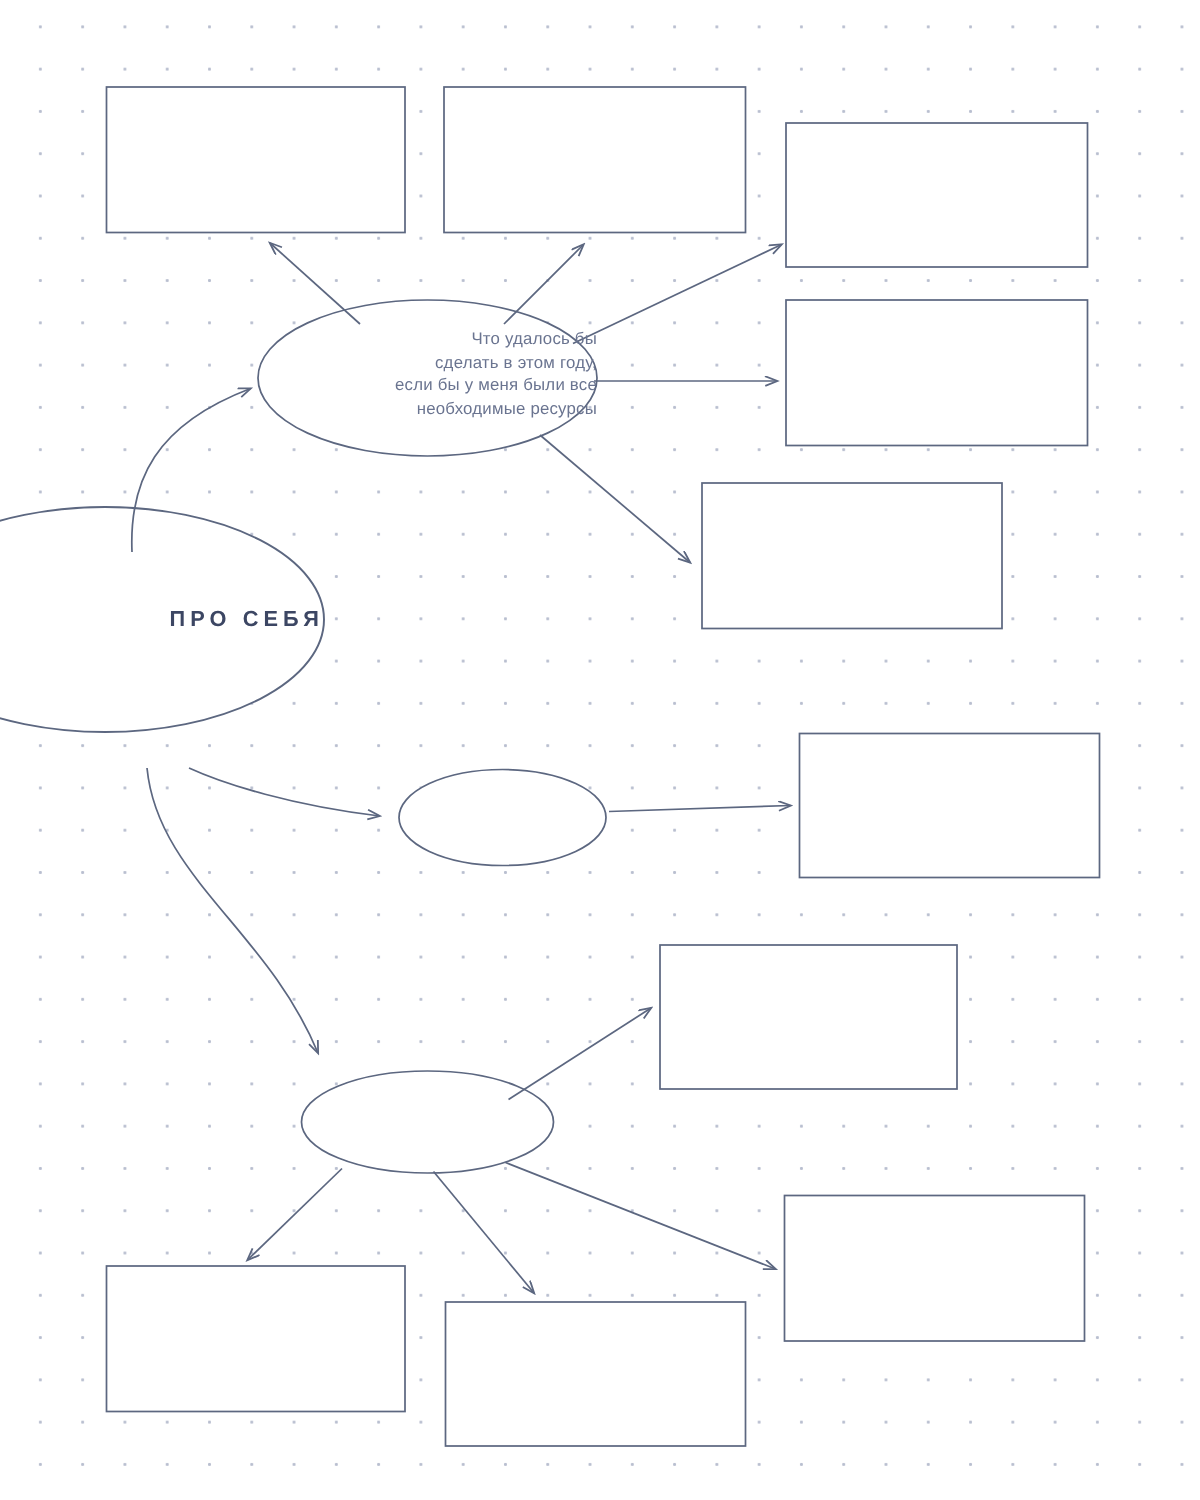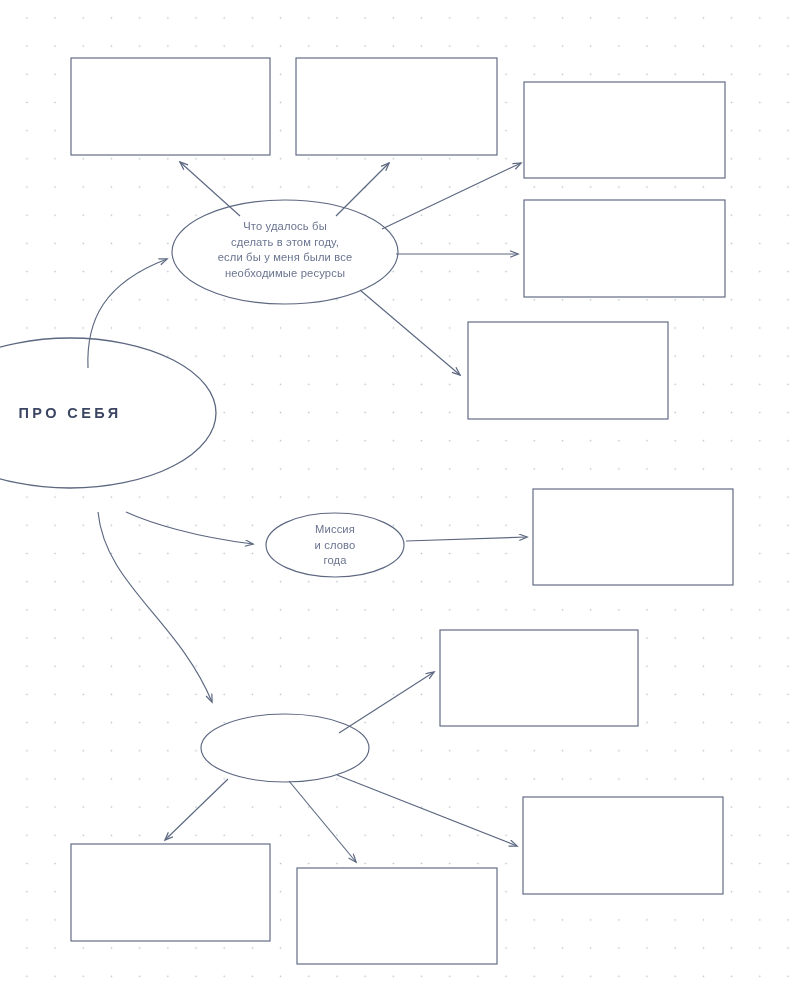--- a/index.html
+++ b/index.html
@@ -19,21 +19,21 @@
     font-family: "Liberation Sans", sans-serif;
   }
   #vector-layer {
     position: absolute;
     left: 0; top: 0;
     width: 800px;
     height: 1000px;
   }
   .node-label {
     position: absolute;
-    text-align: center;
+    text-align: right;
     color: #6a7490;
     font-family: "Liberation Sans", sans-serif;
     font-size: 11.2px;
     line-height: 15.5px;
     letter-spacing: 0.15px;
     white-space: pre-line;
     pointer-events: none;
   }
   .node-label.root {
     color: #3c4663;
@@ -92,18 +92,15 @@
     </g>
   </svg>
 
   <div class="node-label root" style="left:-76px; top:404px; width:292px;">ПРО СЕБЯ</div>
 
   <div class="node-label" style="left:172px; top:219px; width:226px;">Что удалось бы
 сделать в этом году,
 если бы у меня были все
 необходимые ресурсы</div>
 
-  <div class="node-label" style="left:266px; top:522px; width:138px;">Миссия
-и слово
-года</div>
 
 
 </div>
 
 </body></html>

